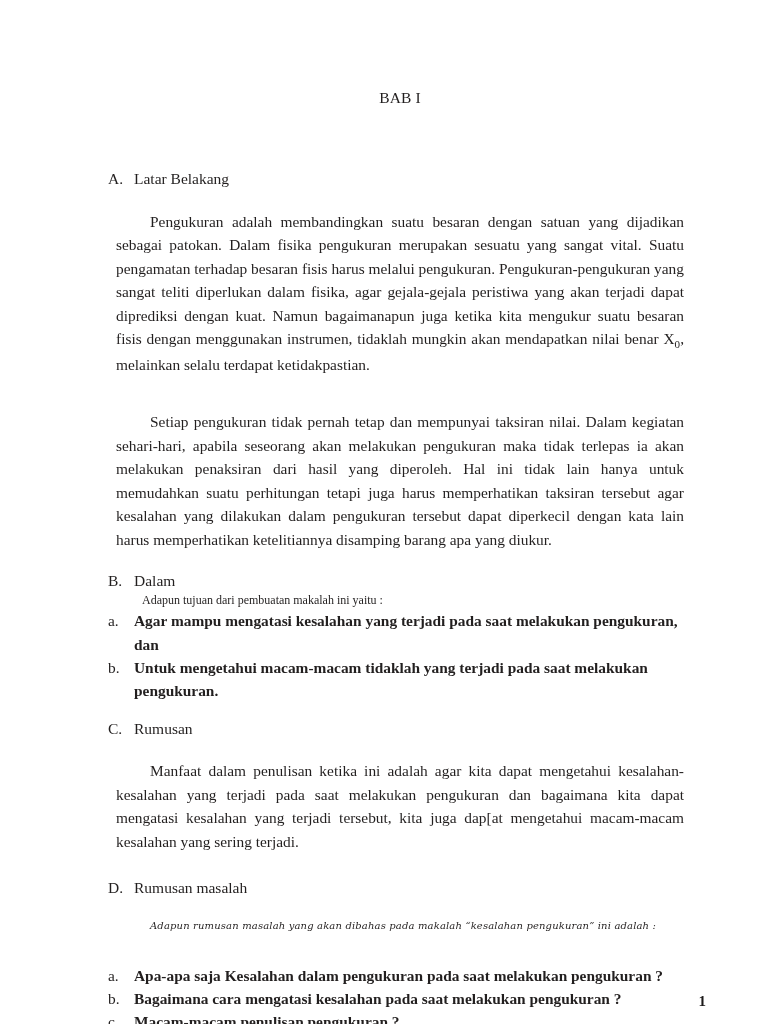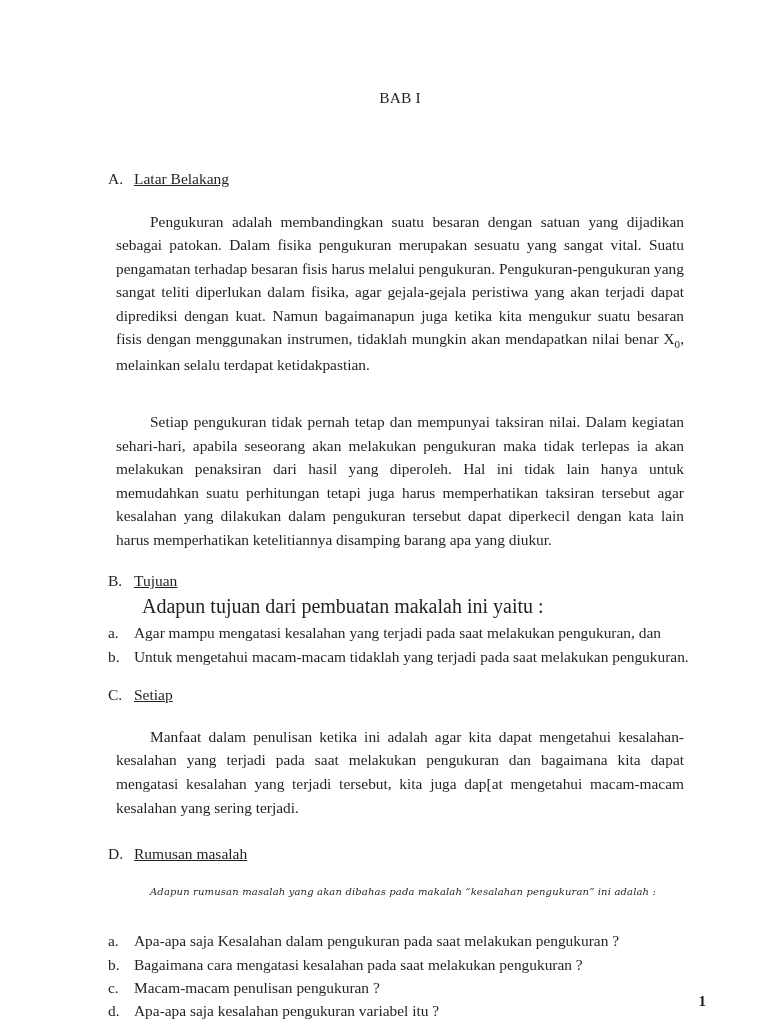--- a/index.html
+++ b/index.html
@@ -42,34 +42,34 @@
     line-height: 1.3;
     margin: 0;
     display: flex;
     align-items: baseline;
   }
   .section-head .letter {
     display: inline-block;
     width: 26px;
     flex: 0 0 26px;
   }
-  .section-head .stitle { display: inline-block; text-decoration: underline; }
+  .section-head .stitle { display: inline-block; }
 
   .para {
     font-size: 15.4px;
     line-height: 1.53;
     text-align: justify;
     text-justify: inter-word;
     margin: 8px;
     text-indent: 34px;
     hyphens: none;
   }
 
   .lead-line {
-    font-size: 20px;
+    font-size: 12px;
     line-height: 1.5;
     margin: 0;
     padding-left: 34px;
   }
 
   .alist {
     margin: 0;
     padding: 0;
     list-style: none;
   }
@@ -78,20 +78,21 @@
     font-size: 15.4px;
     line-height: 1.5;
     align-items: baseline;
   }
   .alist li .mark {
     flex: 0 0 26px;
     width: 26px;
   }
   .alist li .txt {
     flex: 1 1 auto;
+    font-weight: bold;
   }
 
   
   .condensed {
     font-family: "DejaVu Serif", "Liberation Serif", serif;
     font-size: 10px;
     letter-spacing: 0.15px;
     line-height: 1.52;
     font-style: italic;
   }
@@ -131,41 +132,41 @@
     <p class="para"><span>Pengukuran adalah membandingkan suatu besaran dengan satuan yang dijadikan sebagai patokan. Dalam fisika pengukuran merupakan sesuatu yang sangat vital. Suatu pengamatan terhadap besaran fisis harus melalui pengukuran. Pengukuran-pengukuran yang sangat teliti diperlukan dalam fisika, agar gejala-gejala peristiwa yang akan terjadi dapat diprediksi dengan kuat. Namun bagaimanapun juga ketika kita mengukur suatu besaran fisis dengan menggunakan instrumen, tidaklah mungkin akan mendapatkan nilai benar X</span><span class="sub">0</span><span>, melainkan selalu terdapat ketidakpastian.</span></p>
 
     <div class="gap-m"></div>
 
     <p class="para">Setiap pengukuran tidak pernah tetap dan mempunyai taksiran nilai. Dalam kegiatan sehari-hari, apabila seseorang akan melakukan pengukuran maka tidak terlepas ia akan melakukan penaksiran dari hasil yang diperoleh. Hal ini tidak lain hanya untuk memudahkan suatu perhitungan tetapi juga harus memperhatikan taksiran tersebut agar kesalahan yang dilakukan dalam pengukuran tersebut dapat diperkecil dengan kata lain harus memperhatikan ketelitiannya disamping barang apa yang diukur.</p>
 
     <div class="gap-s"></div>
 
     <div class="section-head">
       <span class="letter">B.</span>
-      <span class="stitle">Tujuan</span>
+      <span class="stitle">Dalam</span>
     </div>
 
     <div class="lead-line">Adapun tujuan dari pembuatan makalah ini yaitu :</div>
 
     <ul class="alist">
       <li>
         <span class="mark">a.</span>
         <span class="txt">Agar mampu mengatasi kesalahan yang terjadi pada saat melakukan pengukuran, dan</span>
       </li>
       <li>
         <span class="mark">b.</span>
         <span class="txt">Untuk mengetahui macam-macam tidaklah yang terjadi pada saat melakukan pengukuran.</span>
       </li>
     </ul>
 
     <div class="gap-m"></div>
 
     <div class="section-head">
       <span class="letter">C.</span>
-      <span class="stitle">Setiap</span>
+      <span class="stitle">Rumusan</span>
     </div>
 
     <div class="gap-s"></div>
 
     <p class="para">Manfaat dalam penulisan ketika ini adalah agar kita dapat mengetahui kesalahan-kesalahan yang terjadi pada saat melakukan pengukuran dan bagaimana kita dapat mengatasi kesalahan yang terjadi tersebut, kita juga dap[at mengetahui macam-macam kesalahan yang sering terjadi.</p>
 
     <div class="gap-m"></div>
 
     <div class="section-head">
       <span class="letter">D.</span>

